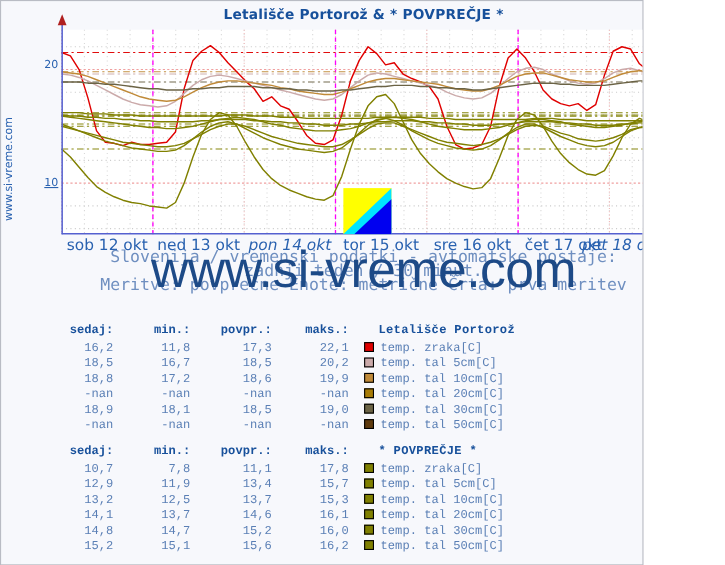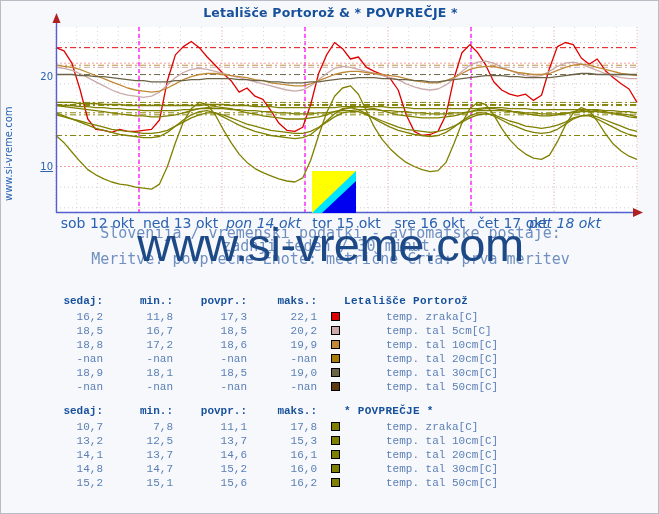--- a/index.html
+++ b/index.html
@@ -5,21 +5,21 @@
   html, body {
     margin: 0;
     padding: 0;
     background: #ffffff;
   }
   body {
     font-family: "DejaVu Sans", sans-serif;
   }
   #page {
     position: relative;
-    width: 659px;
+    width: 585px;
     height: 514px;
     background: #f7f8fc;
     border: 1px solid #b9bcc4;
     box-sizing: border-box;
     overflow: hidden;
   }
 
   
   #chart-title {
     position: absolute;
@@ -179,34 +179,34 @@
   }
   .swatch {
     display: inline-block;
     width: 9px;
     height: 9px;
     border: 1px solid #000000;
     box-sizing: border-box;
     vertical-align: -1px;
     margin-right: 6px;
   }
-  .series-name { color: #5a7fb5; margin-left: 40px; }
+  .series-name { color: #5a7fb5; }
 </style>
 </head>
 <body>
 
 <div id="page">
 
   <div id="chart-title">Letališče Portorož &amp; * POVPREČJE *</div>
 
   <div id="side-label">www.si-vreme.com</div>
 
   <div id="y-axis-labels">
       <div class="y-tick-label" style="top: 133.5px; text-decoration: underline;">10</div>
-      <div class="y-tick-label" style="top: 44px;">20</div>
+      <div class="y-tick-label" style="top: 27px;">20</div>
     </div>
 
   <div id="plot-wrap">
     <div id="plot-bg"></div>
     <svg id="plot-svg" width="595" height="208" viewBox="-6 -16 595 208" preserveAspectRatio="none" style="left: -6px; top: -16px; position: absolute;">
         <line x1="20.75" y1="0" x2="20.75" y2="186" stroke="#d9d9d9" stroke-width="1" stroke-dasharray="1,3"></line>
         <line x1="41.5" y1="0" x2="41.5" y2="186" stroke="#d9d9d9" stroke-width="1" stroke-dasharray="1,3"></line>
         <line x1="62.25" y1="0" x2="62.25" y2="186" stroke="#d9d9d9" stroke-width="1" stroke-dasharray="1,3"></line>
         <line x1="83" y1="0" x2="83" y2="186" stroke="#d9d9d9" stroke-width="1" stroke-dasharray="1,3"></line>
         <line x1="103.75" y1="0" x2="103.75" y2="186" stroke="#d9d9d9" stroke-width="1" stroke-dasharray="1,3"></line>
@@ -373,20 +373,27 @@
     </thead>
     <tbody>
         <tr>
           <td>10,7</td>
           <td>7,8</td>
           <td>11,1</td>
           <td>17,8</td>
           <td class="series-cell"><span class="swatch" style="background: rgb(128, 128, 0);"></span><span class="series-name">temp. zraka[C]</span></td>
         </tr>
         <tr>
+          <td>12,9</td>
+          <td>11,9</td>
+          <td>13,4</td>
+          <td>15,7</td>
+          <td class="series-cell"><span class="swatch" style="background: rgb(128, 128, 0);"></span><span class="series-name">temp. tal  5cm[C]</span></td>
+        </tr>
+        <tr>
           <td>13,2</td>
           <td>12,5</td>
           <td>13,7</td>
           <td>15,3</td>
           <td class="series-cell"><span class="swatch" style="background: rgb(128, 128, 0);"></span><span class="series-name">temp. tal 10cm[C]</span></td>
         </tr>
         <tr>
           <td>14,1</td>
           <td>13,7</td>
           <td>14,6</td>

